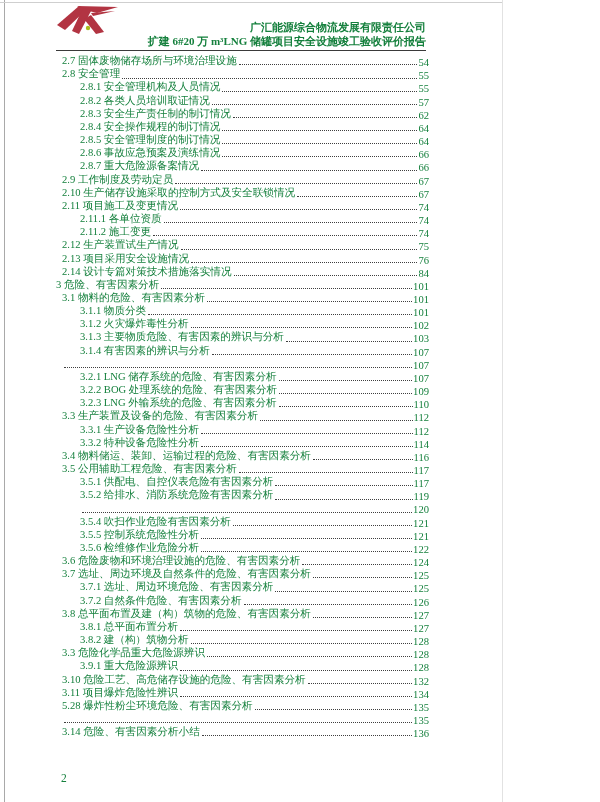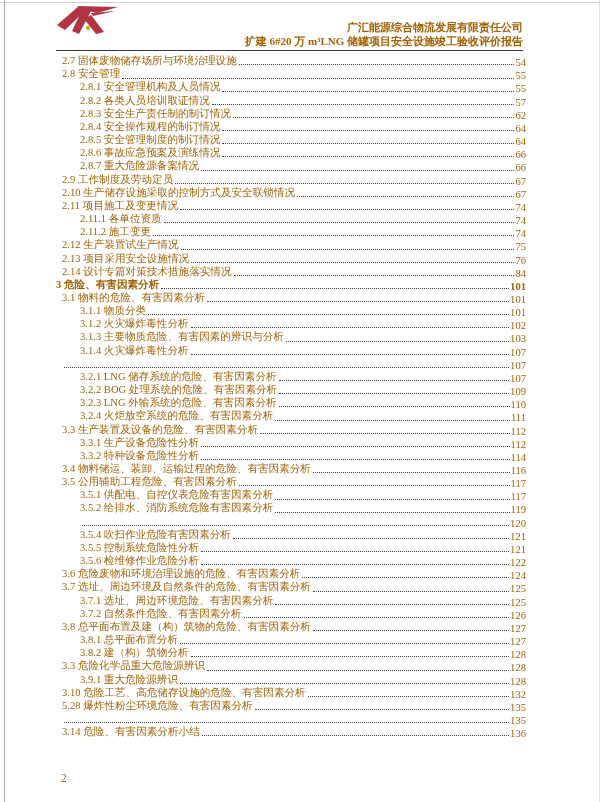--- a/index.html
+++ b/index.html
@@ -1,34 +1,34 @@
 <!DOCTYPE html>
 <html><head>
 <meta charset="utf-8">
 <style>
   html,body{margin:0;padding:0;background:#ffffff;}
   .page{
-    position:relative;width:600px;height:802px;background:#ffffff;overflow:hidden;
-    font-family:"Liberation Serif","DejaVu Serif",serif;color:#a16207;
+    position:relative;width:503px;height:802px;background:#ffffff;overflow:hidden;
+    font-family:"Liberation Serif","DejaVu Serif",serif;color:#15803d;
   }
   .edge-left{position:absolute;left:4px;top:0;width:1px;height:802px;background:#a9a9a9;}
   .edge-top{position:absolute;left:0;top:2px;width:600px;height:1px;background:#cfcfcf;}
   .edge-right{position:absolute;right:0;top:0;width:1px;height:802px;background:#e2e2e2;}
   .logo{position:absolute;left:57px;top:4px;width:66px;height:33px;}
   .hdr-text{
     position:absolute;top:21px;right:77px;text-align:right;
     font-size:11px;font-weight:bold;line-height:13.5px;white-space:nowrap;
   }
   .hrule{position:absolute;left:56px;right:77px;top:50px;border-top:1.6px solid #3a3a3a;}
   .toc{position:absolute;left:56px;right:74px;top:55px;font-size:10.6px;}
   .toc-row{display:flex;align-items:flex-end;height:13.17px;}
   .toc-label{white-space:nowrap;}
   .toc-dots{flex:1 1 auto;min-width:6px;border-bottom:1.3px dotted #3f3f3f;margin:0 1px 2.8px 2px;}
   .toc-page{white-space:nowrap;}
-  .lvl0{font-weight:bold;justify-content:space-between;}
+  .lvl0{font-weight:normal;justify-content:space-between;}
   .lvl1{padding-left:6px;font-family:Liberation Serif, serif;}
   .lvl2{padding-left:24px;}
   .footer-num{position:absolute;left:61px;top:772px;font-size:11.5px;}
 </style>
 </head>
 <body>
 
 <div class="page">
 
   <div class="edge-left"></div>
@@ -157,21 +157,21 @@
         <span class="toc-label">3.1.2 火灾爆炸毒性分析</span>
         <span class="toc-dots"></span>
         <span class="toc-page">102</span>
       </div>
       <div class="toc-row lvl2">
         <span class="toc-label">3.1.3 主要物质危险、有害因素的辨识与分析</span>
         <span class="toc-dots"></span>
         <span class="toc-page">103</span>
       </div>
       <div class="toc-row lvl2">
-        <span class="toc-label">3.1.4 火灾爆炸毒性分析</span>
+        <span class="toc-label">3.1.4 有害因素的辨识与分析</span>
         <span class="toc-dots"></span>
         <span class="toc-page">107</span>
       </div>
       <div class="toc-row lvl1">
         <span class="toc-dots"></span>
         <span class="toc-page">107</span>
       </div>
       <div class="toc-row lvl2">
         <span class="toc-label">3.2.1 LNG 储存系统的危险、有害因素分析</span>
         <span class="toc-dots"></span>
@@ -180,25 +180,20 @@
       <div class="toc-row lvl2">
         <span class="toc-label">3.2.2 BOG 处理系统的危险、有害因素分析</span>
         <span class="toc-dots"></span>
         <span class="toc-page">109</span>
       </div>
       <div class="toc-row lvl2">
         <span class="toc-label">3.2.3 LNG 外输系统的危险、有害因素分析</span>
         <span class="toc-dots"></span>
         <span class="toc-page">110</span>
       </div>
-      <div class="toc-row lvl2">
-        <span class="toc-label">3.2.4 火炬放空系统的危险、有害因素分析</span>
-        <span class="toc-dots"></span>
-        <span class="toc-page">111</span>
-      </div>
       <div class="toc-row lvl1">
         <span class="toc-label">3.3 生产装置及设备的危险、有害因素分析</span>
         <span class="toc-dots"></span>
         <span class="toc-page">112</span>
       </div>
       <div class="toc-row lvl2">
         <span class="toc-label">3.3.1 生产设备危险性分析</span>
         <span class="toc-dots"></span>
         <span class="toc-page">112</span>
       </div>
@@ -290,20 +285,25 @@
         <span class="toc-label">3.9.1 重大危险源辨识</span>
         <span class="toc-dots"></span>
         <span class="toc-page">128</span>
       </div>
       <div class="toc-row lvl1">
         <span class="toc-label">3.10 危险工艺、高危储存设施的危险、有害因素分析</span>
         <span class="toc-dots"></span>
         <span class="toc-page">132</span>
       </div>
       <div class="toc-row lvl1">
+        <span class="toc-label">3.11 项目爆炸危险性辨识</span>
+        <span class="toc-dots"></span>
+        <span class="toc-page">134</span>
+      </div>
+      <div class="toc-row lvl1">
         <span class="toc-label">5.28 爆炸性粉尘环境危险、有害因素分析</span>
         <span class="toc-dots"></span>
         <span class="toc-page">135</span>
       </div>
       <div class="toc-row lvl1">
         <span class="toc-dots"></span>
         <span class="toc-page">135</span>
       </div>
       <div class="toc-row lvl1">
         <span class="toc-label">3.14 危险、有害因素分析小结</span>

